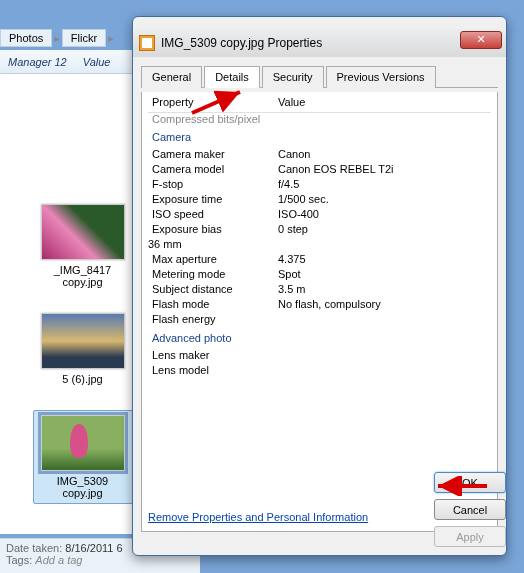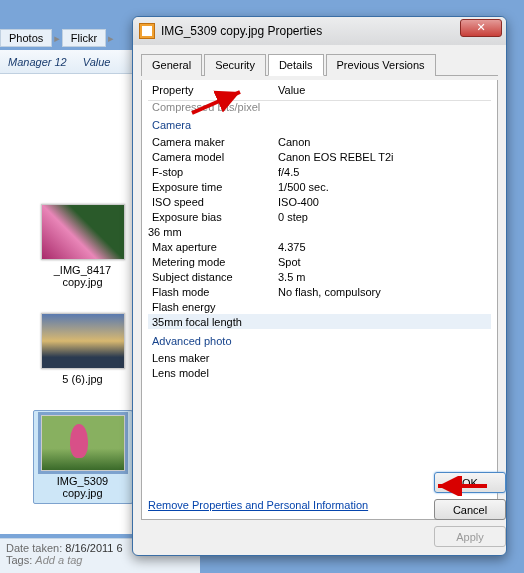--- a/index.html
+++ b/index.html
@@ -24,21 +24,21 @@
 .imgbox.park { background: linear-gradient(#88b060 60%, #3a6a2a); position: relative; }
 .imgbox.park::after { content:''; position:absolute; left:28px; top:8px; width:18px; height:34px; background: #d85088; border-radius: 50% 50% 40% 40%; }
 
 .details-pane { position: absolute; left: 0; bottom: 0; width: 200px; height: 35px; background: #eaf1f8; border-top: 1px solid #c5d5e5; font-size: 11px; padding: 3px 6px; color: #555; }
 .details-pane .lbl { color: #6a6a6a; }
 .details-pane .val { color: #333; }
 .details-pane .tag { color: #888; font-style: italic; }
 
 
 .dialog { position: absolute; left: 132px; top: 16px; width: 375px; height: 540px; background: #f0f0f0; border: 1px solid #3a6ea5; border-radius: 6px; box-shadow: 0 4px 12px rgba(0,0,0,.4); }
-.titlebar { height: 28px; background: linear-gradient(#ecedee, #d9dadc); border-radius: 6px 6px 0 0; display: flex; align-items: center; padding: 0 6px; font-size: 12px; position: relative; }
+.titlebar { height: 28px; background: linear-gradient(#ecedee, #d9dadc); border-radius: 6px 6px 0 0; display: flex; align-items: center; padding: 0 6px; font-size: 12px; position: relative; margin-top: 12px; }
 .titlebar .icon { width: 16px; height: 16px; background: #f0a030; border: 1px solid #c07010; margin-right: 6px; position: relative; }
 .titlebar .icon::after { content:''; position:absolute; left:2px; top:2px; width:10px; height:10px; background:#fff; }
 .close-btn { position: absolute; right: 4px; top: 2px; width: 42px; height: 18px; background: linear-gradient(#e49a97,#c8403a); border: 1px solid #8a2a25; border-radius: 3px; color: #fff; text-align: center; font-size: 11px; line-height: 15px; cursor: pointer; }
 
 .tabs { display: flex; margin: 8px 8px 0; font-size: 11px; border-bottom: 1px solid #ababab; }
 .tab { padding: 4px 10px; border: 1px solid #ababab; border-bottom: none; background: #f0f0f0; margin-right: 2px; cursor: pointer; position: relative; top: 1px; }
 .tab.active { background: #fff; border-bottom: 1px solid #fff; }
 
 .panel { margin: 0 8px 8px; background: #fff; border: 1px solid #ababab; border-top: none; height: 440px; position: relative; }
 .prop-header { display: flex; font-size: 11px; border-bottom: 1px solid #e0e0e0; padding: 4px 0; margin: 4px 6px 0; }
@@ -105,22 +105,22 @@
 
 <div class="dialog">
   <div class="titlebar">
     <span class="icon"></span>
     <span>IMG_5309 copy.jpg Properties</span>
     <div class="close-btn">✕</div>
   </div>
 
   <div class="tabs" id="tabs">
       <div class="tab">General</div>
+      <div class="tab active">Details</div>
       <div class="tab">Security</div>
-      <div class="tab active">Details</div>
       <div class="tab">Previous Versions</div>
     </div>
 
   <div class="panel">
     <div class="prop-header">
       <div class="c1">Property</div>
       <div class="c2">Value</div>
     </div>
     <div class="prop-body" id="prop-body">
         <div class="cut">Compressed bits/pixel</div>
@@ -163,24 +163,20 @@
         <div class="row">
           <div class="c1">Subject distance</div>
           <div class="c2">3.5 m</div>
         </div>
         <div class="row">
           <div class="c1">Flash mode</div>
           <div class="c2">No flash, compulsory</div>
         </div>
         <div class="row">
           <div class="c1">Flash energy</div>
-          <div class="c2"></div>
-        </div>
-        <div class="row hl">
-          <div class="c1">35mm focal length</div>
           <div class="c2"></div>
         </div>
         <div class="section">Advanced photo</div>
         <div class="row">
           <div class="c1">Lens maker</div>
           <div class="c2"></div>
         </div>
         <div class="row">
           <div class="c1">Lens model</div>
           <div class="c2"></div>

